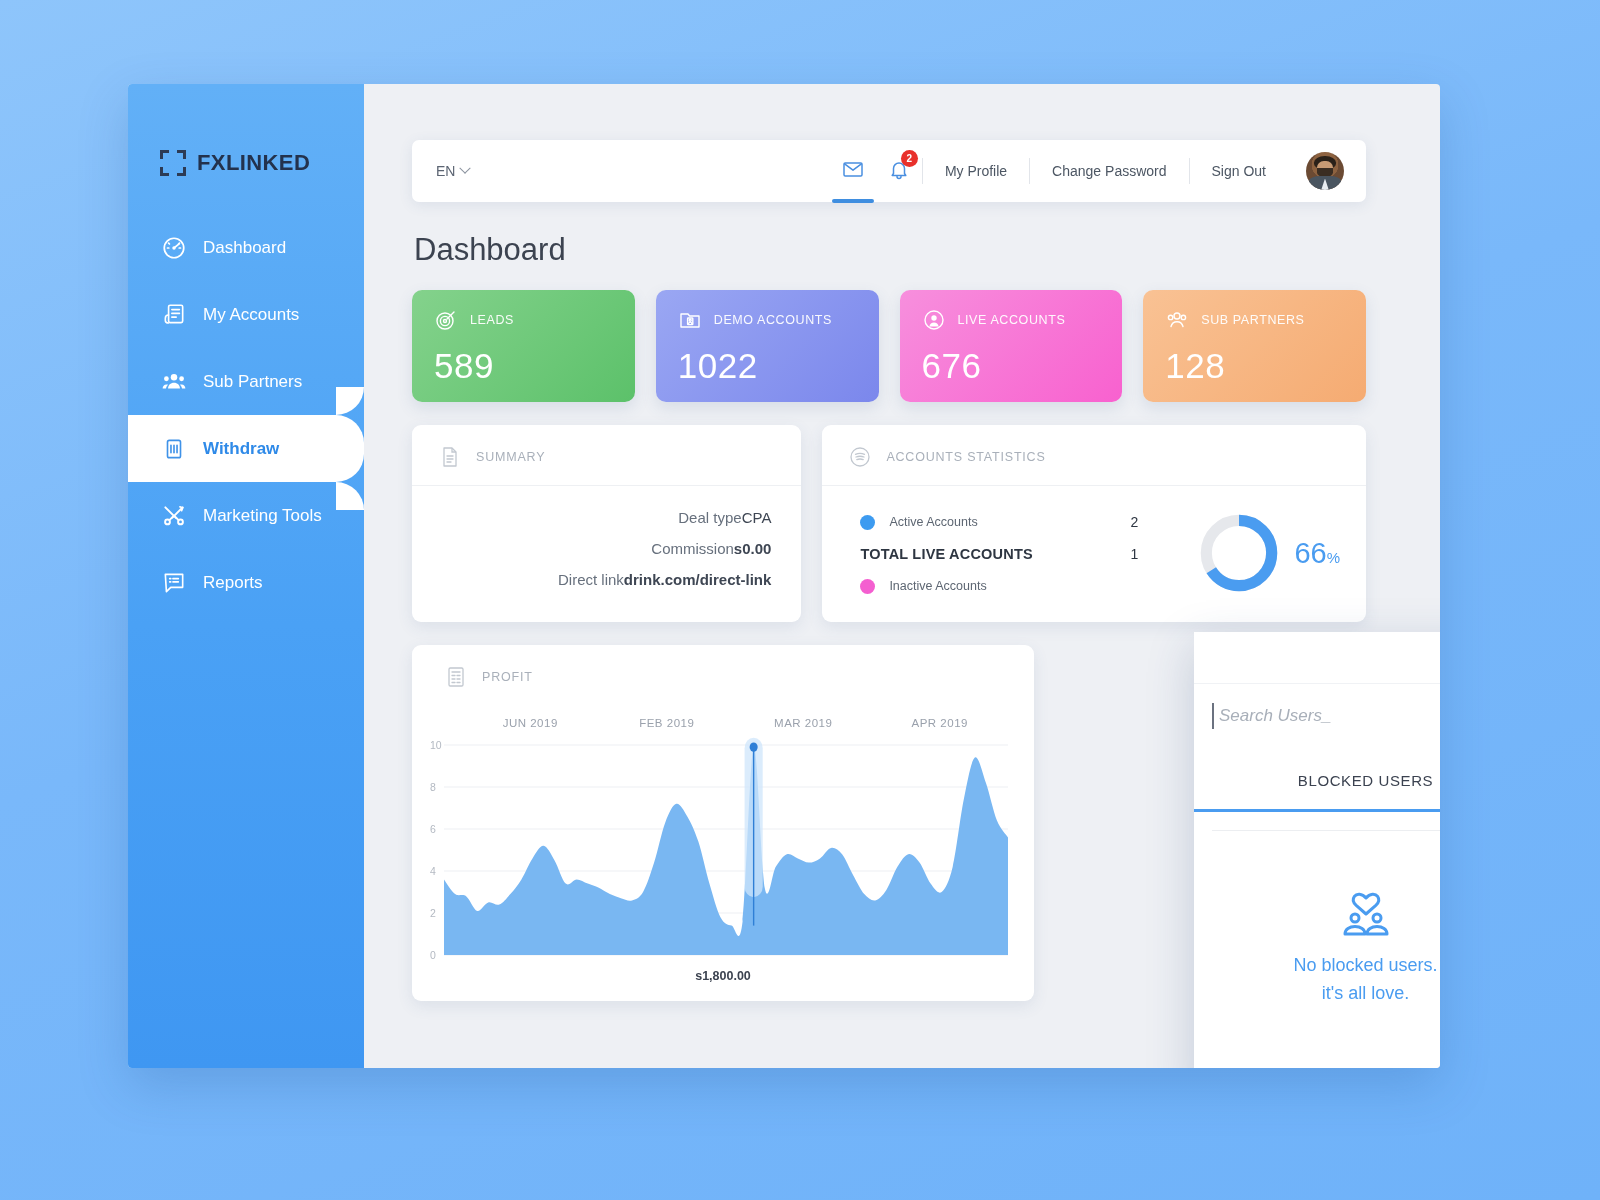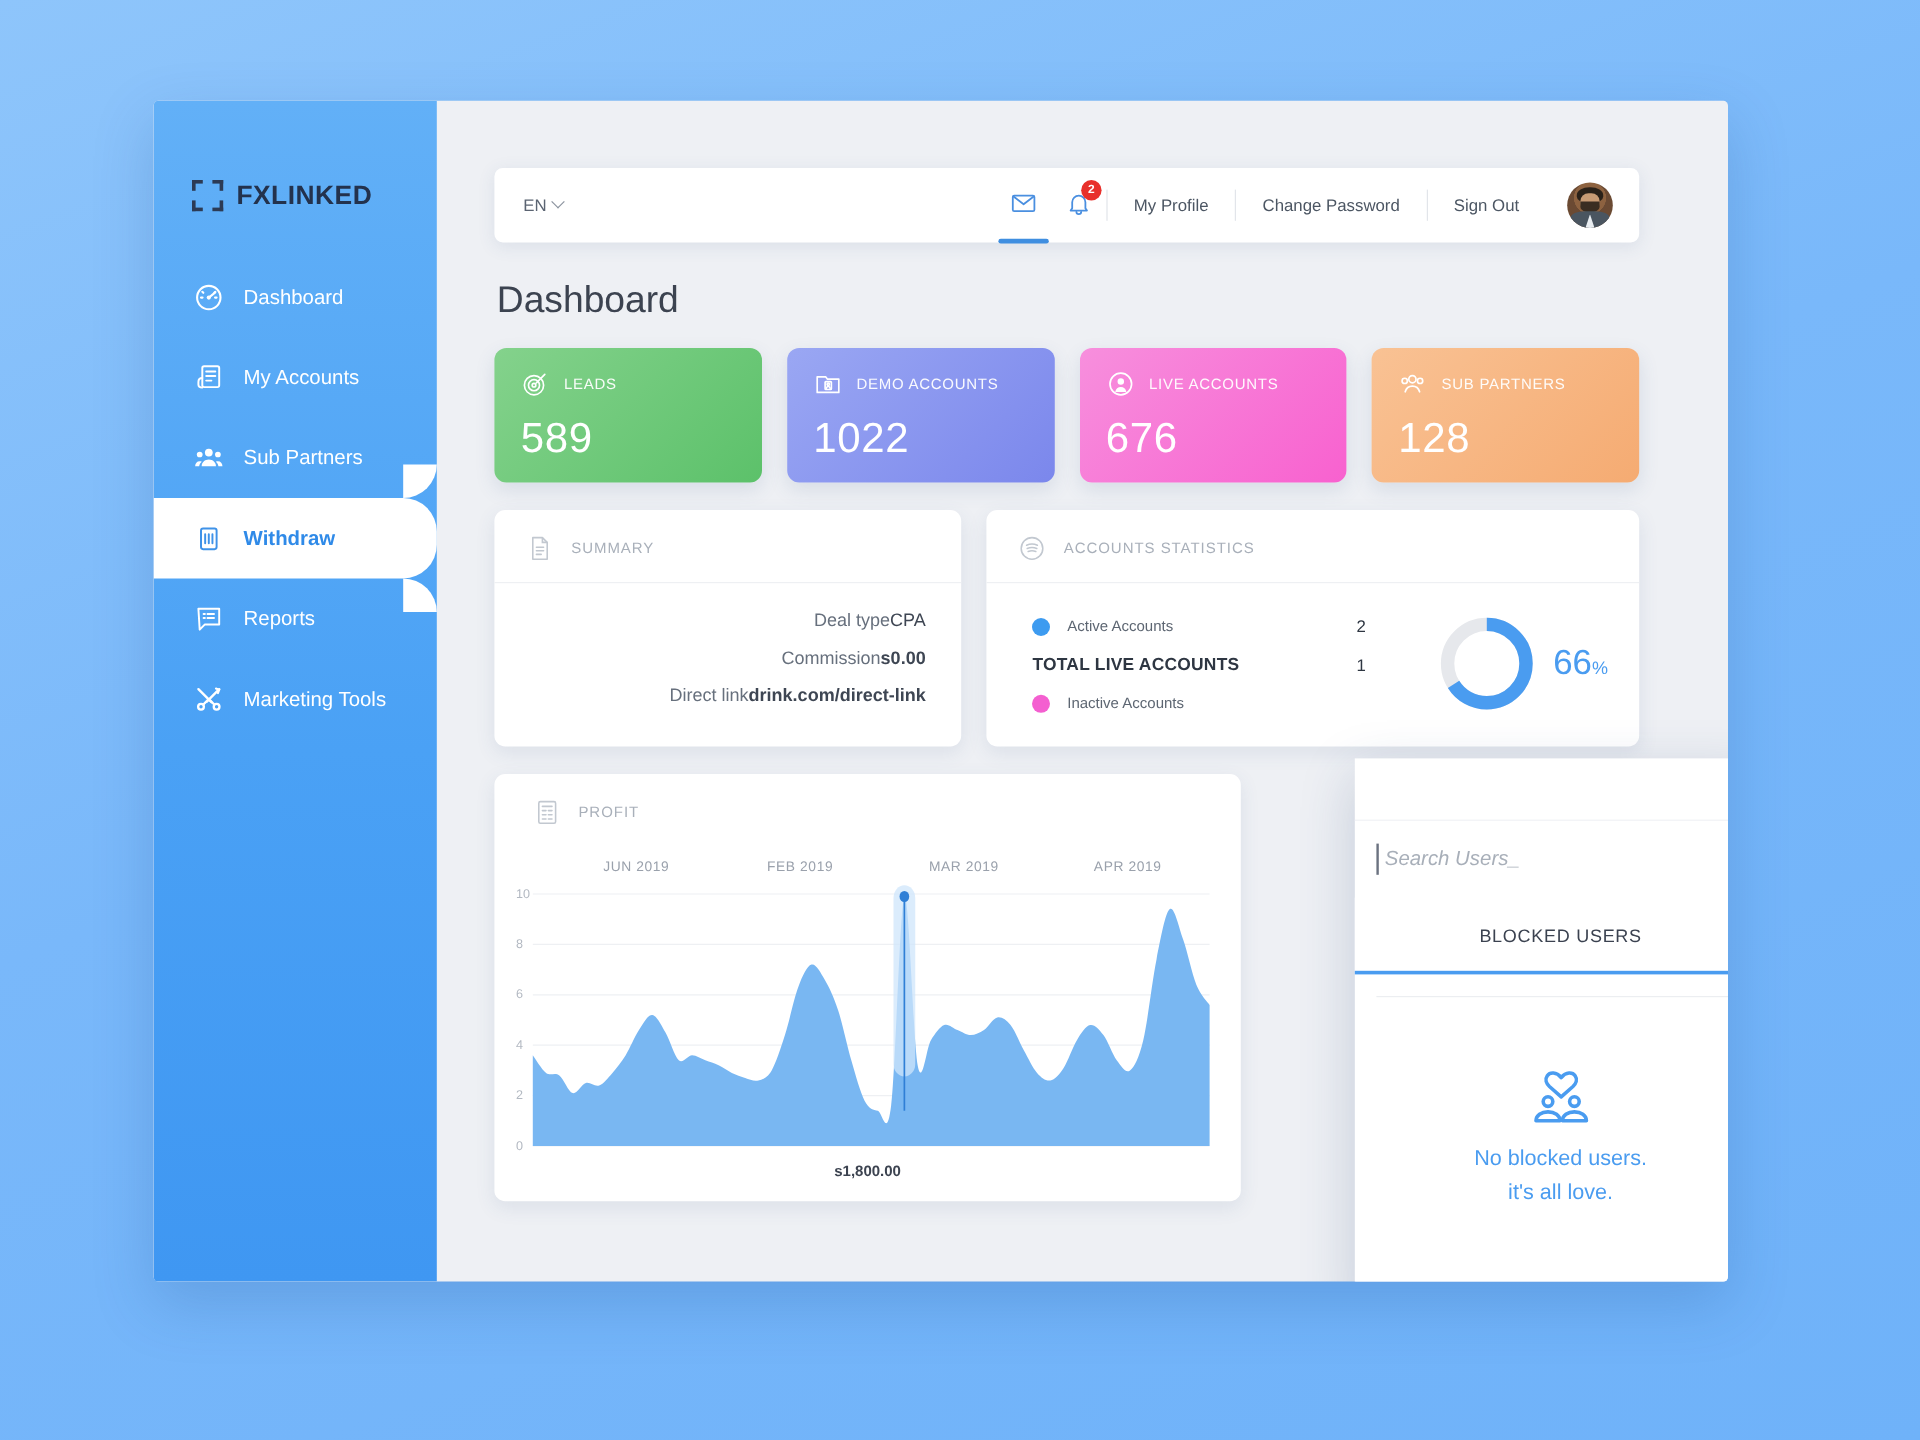--- a/index.html
+++ b/index.html
@@ -151,21 +151,21 @@
   .chart-area { position:relative; height:248px; margin:12px 18px 0 18px; }
   .xlabels { display:flex; position:absolute; top:0; left:32px; right:8px; }
   .xlabels span { flex:1; text-align:center; font-size:11.5px; color:#9aa1ac; letter-spacing:.5px; }
   .plot { position:absolute; left:14px; right:8px; top:28px; bottom:10px; }
   .plot svg { width:100%; height:100%; display:block; overflow:visible; }
   .ylab { position:absolute; left:0; font-size:10.5px; color:#b3b9c2; transform:translateY(-50%); }
   .val-label { text-align:center; font-size:12.5px; font-weight:bold; color:#3c4350; margin-top:4px; }
 
   
   #panel {
-    position:absolute; left:1001px; top:548px; width:343px; height:460px;
+    position:absolute; left:1066px; top:548px; width:343px; height:460px;
     background:#fff; box-shadow: 0 14px 44px rgba(40,70,120,.22);
     display:flex; flex-direction:column; z-index:40;
   }
   .p-hd { height:52px; display:flex; align-items:center; justify-content:flex-end; padding-right:22px; border-bottom:1px solid #f0f2f5;}
   .p-search { height:64px; display:flex; align-items:center; padding:0 22px 0 18px; }
   .caret { width:2px; height:26px; background:#6b7280; margin-right:5px; flex:none; }
   .p-search input {
     flex:1; border:none; outline:none; font-size:17px; font-style:italic; color:#9aa1ac;
     font-family:"Liberation Sans", sans-serif; background:transparent;
   }
@@ -240,43 +240,43 @@
       <div class="nav-item active">
         <span class="ic">
           <svg viewBox="0 0 24 24" fill="none" stroke="#3f92e8" stroke-width="1.5">
             <rect x="6" y="4" width="12" height="16" rx="1.6"></rect>
             <path d="M9.2 8.5v7M12 8.5v7M14.8 8.5v7" stroke-linecap="round"></path>
           </svg>
         </span>
         <span>Withdraw</span>
       </div>
 
-      <div class="nav-item">
-        <span class="ic">
-          <svg viewBox="0 0 24 24" fill="none" stroke="#fff" stroke-width="1.5">
-            <path d="M4 4h16v12H9l-4 4z" stroke-linejoin="round"></path>
-            <path d="M8 8h1M11 8h5M8 11h1M11 11h5" stroke-linecap="round"></path>
-          </svg>
-        </span>
-        <span>Reports</span>
-      </div>
-
       <div class="nav-item cap-t">
         <span class="ic">
           <svg viewBox="0 0 24 24" fill="none" stroke="#fff" stroke-width="1.8" stroke-linecap="round">
             <path d="M4 4l10 10"></path>
               <path d="M20 4l-9.5 9.5"></path>
             <circle cx="6" cy="17.5" r="2.2"></circle>
               <circle cx="18" cy="17.5" r="2.2"></circle>
             <path d="M16.2 15.8L13 12.6"></path>
               <path d="M7.8 15.8L11 12.6"></path>
             <path d="M17.5 3.5l2.5 1-1 2.5" stroke-width="1.6"></path>
           </svg>
         </span>
         <span>Marketing Tools</span>
+      </div>
+
+      <div class="nav-item">
+        <span class="ic">
+          <svg viewBox="0 0 24 24" fill="none" stroke="#fff" stroke-width="1.5">
+            <path d="M4 4h16v12H9l-4 4z" stroke-linejoin="round"></path>
+            <path d="M8 8h1M11 8h5M8 11h1M11 11h5" stroke-linecap="round"></path>
+          </svg>
+        </span>
+        <span>Reports</span>
       </div>
 
     </div>
   </div>
 
   <div id="main">
 
     <div class="topbar">
       <div class="lang">
         <span>EN</span>

